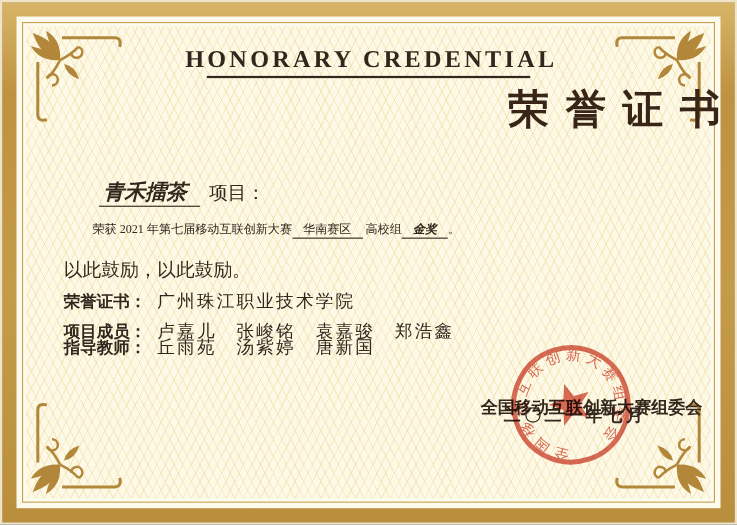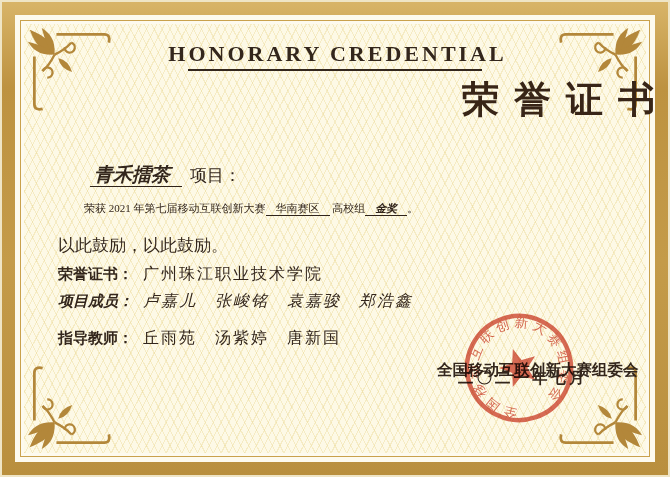--- a/index.html
+++ b/index.html
@@ -41,21 +41,21 @@
   }
   
   .line{position:absolute;font-size:17px;white-space:nowrap;}
   .line1{top:162px;left:62px;margin-left:28px;}
   .pname{font-style:italic;font-weight:700;font-size:19px;border-bottom:1.8px solid #2f231a;padding:0 12px 1px 4px;margin-right:8px;}
   .line2{top:201px;left:84px;font-size:11px;}
   .u{border-bottom:1.5px solid #2f231a;padding:0 10px 1px 10px;}
   .award{font-style:italic;font-weight:700;}
   .line3{top:234px;left:58px;}
   .field-row{position:absolute;left:58px;white-space:nowrap;}
-  .f1{top:264px;} .f2{top:291px;font-style:italic;} .f3{top:328px;}
+  .f1{top:264px;} .f2{top:291px;} .f3{top:306px;}
   .field-label{font-size:15px;font-weight:600;margin-right:10px;}
   .field-value{font-size:16px;letter-spacing:2px;margin-top:48px;}
   
   .issuer{position:absolute;top:360px;left:437px;font-size:15.5px;font-weight:600;white-space:nowrap;}
   .date{position:absolute;top:368px;left:458px;font-size:15.5px;letter-spacing:3px;font-weight:600;white-space:nowrap;}
   .seal{position:absolute;left:448px;top:297px;width:142px;height:142px;opacity:.8;mix-blend-mode:multiply;z-index:5;}
 </style>
 </head>
 <body>
 

